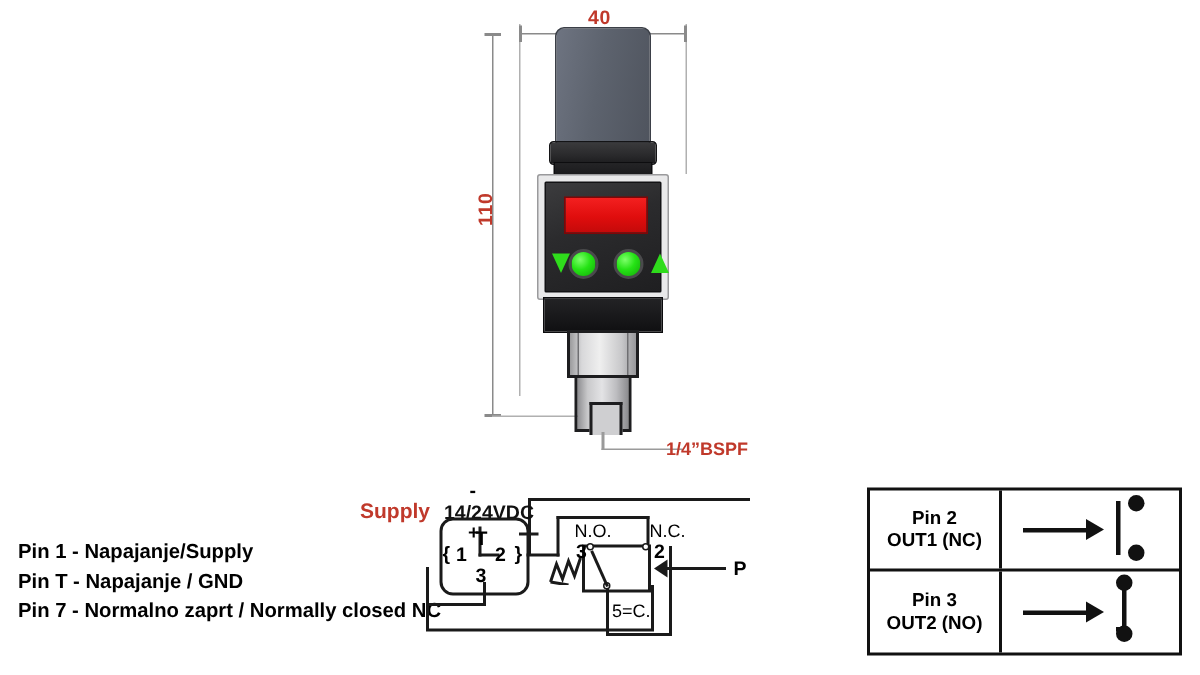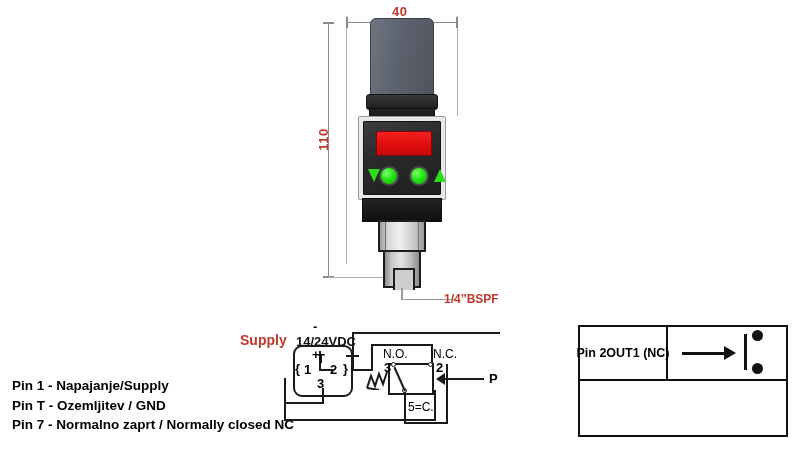--- a/index.html
+++ b/index.html
@@ -69,21 +69,21 @@
     border:2px solid #1d1d1f;box-sizing:border-box;}
   .thread-inner{
     position:absolute;left:8px;top:16px;width:22px;height:22px;
     background:#cfcfd1;border:2px solid #1d1d1f;box-sizing:border-box;border-bottom:none;}
 
   
   .callout-line{position:absolute;background:#9a9a9a;}
   .bspf-txt{color:#c0392b;font-weight:bold;font-size:12px;}
 
   
-  #pinlist{left:12px;top:376px;width:320px;}
+  #pinlist{left:12px;top:358px;width:320px;}
   #pinlist div{font-size:13.5px;font-weight:bold;line-height:19.5px;white-space:nowrap;}
 
   
   #wiring{left:240px;top:318px;width:300px;height:130px;}
   .wire{position:absolute;background:#1a1a1a;}
   .wh{height:2px;} .wv{width:2px;}
   .supply-red{color:#c0392b;font-weight:bold;font-size:14px;}
   .supply-blk{color:#111;font-weight:bold;font-size:13px;}
   .sign{font-weight:bold;font-size:13px;}
   .lbl-sm{font-weight:normal;font-size:12px;}
@@ -91,21 +91,21 @@
   .connbox{position:absolute;border:2px solid #1a1a1a;border-radius:9px;box-sizing:border-box;}
   .swbox{position:absolute;border:2px solid #1a1a1a;box-sizing:border-box;}
   .node{position:absolute;width:5px;height:5px;border-radius:50%;background:#fff;border:1.5px solid #1a1a1a;box-sizing:border-box;}
 
   
   #outtable{left:578px;top:325px;width:210px;height:112px;
             border:2px solid #111;box-sizing:border-box;background:#fff;}
   #outtable .row{display:flex;height:50%;box-sizing:border-box;}
   #outtable .row.top{border-bottom:2px solid #111;}
   #outtable .cell-l{width:88px;border-right:2px solid #111;box-sizing:border-box;
-        display:flex;flex-direction:row;align-items:center;justify-content:center;text-align:right;}
+        display:flex;flex-direction:column;align-items:center;justify-content:center;text-align:right;}
   #outtable .cell-l div{font-size:12.5px;font-weight:bold;line-height:15px;white-space:nowrap;}
   #outtable .cell-r{flex:1;position:relative;}
   .arrow-shaft{position:absolute;left:14px;top:50%;margin-top:-1.5px;width:44px;height:3px;background:#111;}
   .arrow-head{position:absolute;left:56px;top:50%;margin-top:-7px;width:0;height:0;
               border-top:7px solid transparent;border-bottom:7px solid transparent;border-left:12px solid #111;}
   .sw-dot{position:absolute;width:11px;height:11px;border-radius:50%;background:#111;}
   .sw-bar{position:absolute;background:#111;}
 </style>
 </head>
 <body>
@@ -144,21 +144,21 @@
     <div class="thread-inner"></div>
   </div>
 </div>
 
 <div class="abs callout-line" style="left:401px;top:288px;width:2px;height:12px;"></div>
 <div class="abs callout-line" style="left:401px;top:299px;width:54px;height:1px;"></div>
 <div class="abs bspf-txt" style="left:444px;top:292px;">1/4”BSPF</div>
 
 <div class="abs" id="pinlist">
   <div>Pin 1 - Napajanje/Supply</div>
-  <div>Pin T - Ozemljitev / GND</div>
+  <div>Pin T - Napajanje / GND</div>
   <div>Pin 7 - Normalno zaprt / Normally closed NC</div>
 </div>
 
 <div class="abs" id="wiring">
 
   <div class="wire wh" style="left:112px;top:14px;width:148px;"></div>
   <div class="wire wv" style="left:112px;top:14px;height:38px;"></div>
 
   <span class="abs supply-red" style="left:0px;top:14px;">Supply</span>
   <span class="abs supply-blk" style="left:56px;top:16px;">14/24VDC</span>
@@ -229,13 +229,27 @@
     </div>
     <div class="cell-r">
       <div class="arrow-shaft"></div>
       <div class="arrow-head"></div>
       <div class="sw-bar" style="left:76px;top:7px;width:3px;height:36px;"></div>
       <div class="sw-dot" style="left:84px;top:3px;"></div>
       <div class="sw-dot" style="left:84px;top:36px;"></div>
     </div>
   </div>
 
+  <div class="row">
+    <div class="cell-l">
+      <div>Pin 3</div>
+      <div>OUT2 (NO)</div>
+    </div>
+    <div class="cell-r">
+      <div class="arrow-shaft"></div>
+      <div class="arrow-head"></div>
+      <div class="sw-bar" style="left:80px;top:6px;width:3px;height:34px;"></div>
+      <div class="sw-bar" style="left:76px;top:37px;width:8px;height:3px;"></div>
+      <div class="sw-dot" style="left:76px;top:2px;"></div>
+      <div class="sw-dot" style="left:76px;top:36px;"></div>
+    </div>
+  </div>
 </div>
 
 </body></html>

